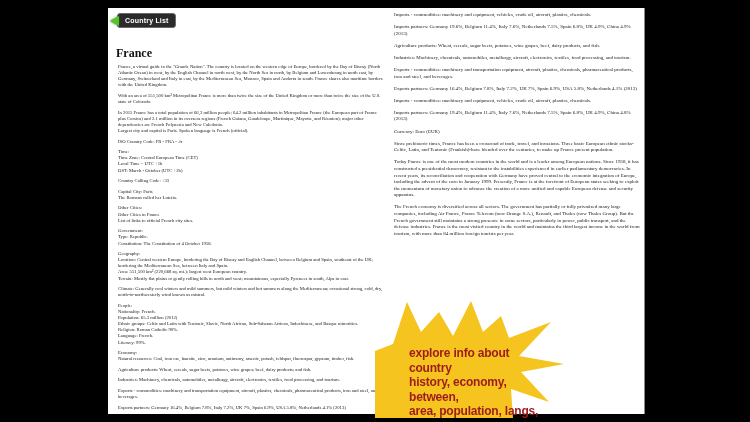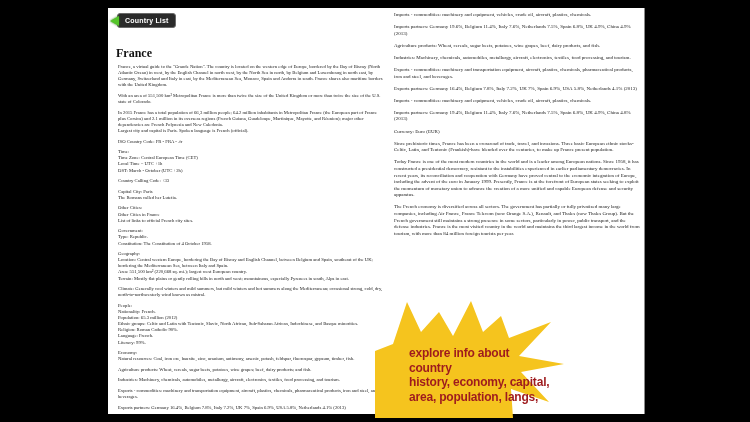--- a/index.html
+++ b/index.html
@@ -149,18 +149,18 @@
     <div class="block">Today France is one of the most modern countries in the world and is a leader among European nations. Since 1958, it has constructed a presidential democracy, resistant to the instabilities experienced in earlier parliamentary democracies. In recent years, its reconciliation and cooperation with Germany have proved central to the economic integration of Europe, including the advent of the euro in January 1999. Presently, France is at the forefront of European states seeking to exploit the momentum of monetary union to advance the creation of a more unified and capable European defense and security apparatus.</div>
     <div class="block">The French economy is diversified across all sectors. The government has partially or fully privatized many large companies, including Air France, France Telecom (now Orange S.A.), Renault, and Thales (now Thales Group). But the French government still maintains a strong presence in some sectors, particularly in power, public transport, and the defense industries. France is the most visited country in the world and maintains the third largest income in the world from tourism, with more than 84 million foreign tourists per year.</div>
   </div>
 
   <div class="callout">
     <svg width="205" height="125" viewBox="0 0 205 125">
       <polygon points="12,122 12,55 30,48 44,6 58,36 76,16 90,40 108,5 120,36 138,20 146,42 188,26 156,60 201,68 158,76 186,106 148,93 150,122" fill="#F5C41E"></polygon>
     </svg>
     <div class="callout-text" style="color: rgb(158, 27, 30);">
       <div>explore info about country</div>
-      <div>history, economy, capital,</div>
+      <div>history, economy, between,</div>
       <div>area, population, langs,</div>
     </div>
   </div>
 
 </div>
 
 </body></html>

